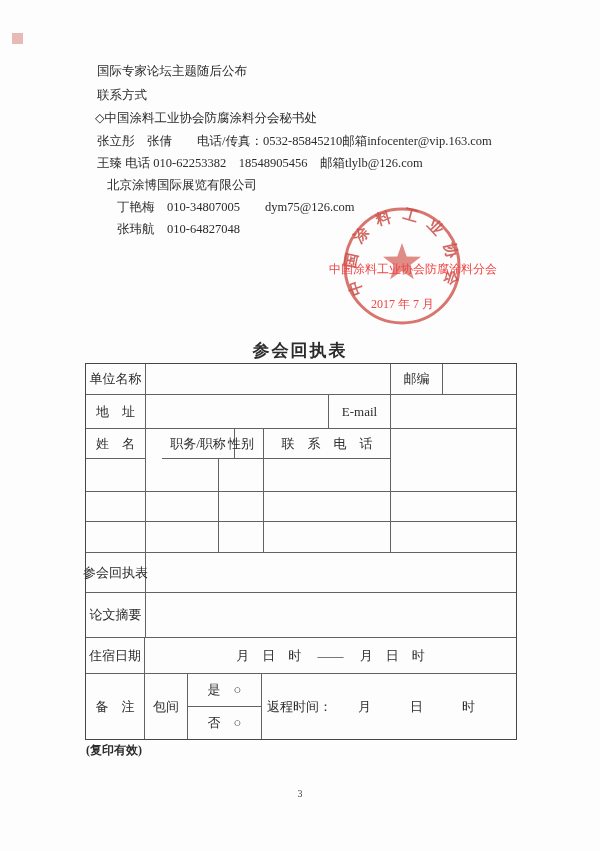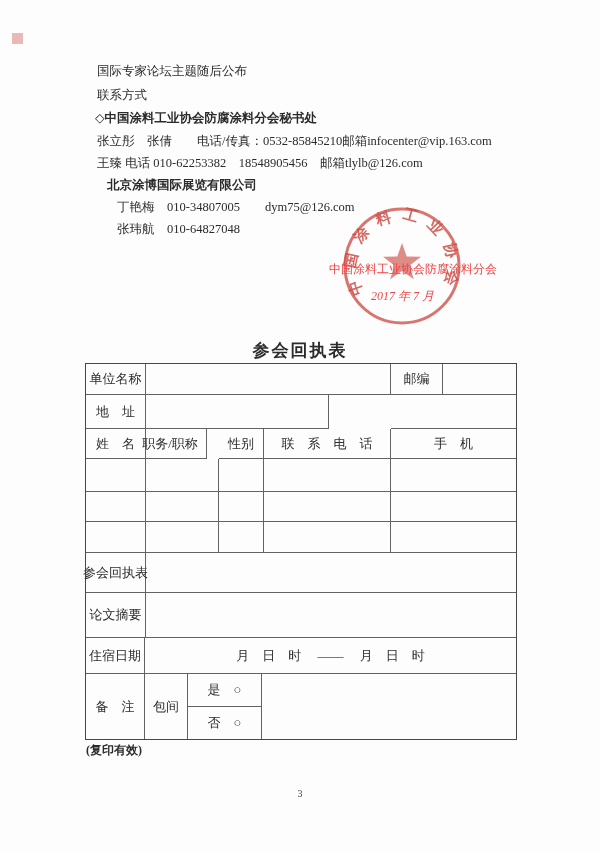--- a/index.html
+++ b/index.html
@@ -4,21 +4,21 @@
 <style>
   html,body{margin:0;padding:0;}
   body{
     width:600px;height:851px;position:relative;background:#fdfdfd;
     font-family:"Liberation Serif","DejaVu Serif",serif;color:#2b2b2b;
     overflow:hidden;
   }
   .abs{position:absolute;}
   .pre{white-space:pre;}
   .info-line{font-size:12.5px;line-height:15px;}
-  .bold{font-weight:bold;}
+  .bold{font-weight:normal;}
   .artifact{width:11px;height:11px;background:#e2a9a4;opacity:.8;}
   .form-title{left:85px;top:339px;width:430px;text-align:center;
     font-size:17px;font-weight:bold;letter-spacing:2px;}
   .overlay-line{font-size:12px;white-space:pre;color:#ef4444;}
   .table{
     left:85px;top:363px;width:430px;height:375px;
     border:1.5px solid #474747;box-sizing:content-box;
   }
   .cell{
     position:absolute;box-sizing:border-box;
@@ -50,40 +50,40 @@
 <svg class="abs stamp-svg" viewBox="0 0 124 124">
   <circle cx="62" cy="62" r="57" fill="none" stroke="#d0524b" stroke-width="3" opacity="0.8"></circle>
   <path id="ringpath" d="M 24.3 88.4 A 46 46 0 1 1 99.7 88.4" fill="none"></path>
   <text font-size="15" fill="#cc4f48" opacity="0.85" letter-spacing="10" font-family="Liberation Serif, serif" font-weight="bold">
     <textPath href="#ringpath">中国涂料工业协会</textPath>
   </text>
   <polygon opacity="0.75" fill="#d4645e" points="62,39 66.7,52.5 81,52.8 69.6,61.5 73.8,75.2 62,67 50.2,75.2 54.4,61.5 43,52.8 57.3,52.5"></polygon>
 </svg>
 
 <div class="abs overlay-line" style="left:329px;top:261px;">中国涂料工业协会防腐涂料分会</div>
-<div class="abs overlay-line" style="left:371px;top:288px;font-style:italic;">2017 年 7 月</div>
+<div class="abs overlay-line" style="left:371px;top:296px;">2017 年 7 月</div>
 
 <div class="abs form-title">参会回执表</div>
 
 <div class="abs table">
 
   <div class="cell" style="left:0;top:0;width:60px;height:31px;">单位名称</div>
   <div class="cell" style="left:60px;top:0;width:245px;height:31px;"></div>
   <div class="cell" style="left:305px;top:0;width:52px;height:31px;">邮编</div>
   <div class="cell nr" style="left:357px;top:0;width:73px;height:31px;"></div>
 
   <div class="cell" style="left:0;top:31px;width:60px;height:34px;">地　址</div>
   <div class="cell" style="left:60px;top:31px;width:183px;height:34px;"></div>
+  <div class="cell" style="left:243px;top:31px;width:62px;height:34px;">E-mail</div>
   <div class="cell nr" style="left:305px;top:31px;width:125px;height:34px;"></div>
 
   <div class="cell" style="left:0;top:65px;width:60px;height:30px;">姓　名</div>
-  <div class="cell" style="left:48px;top:65px;width:73px;height:30px;">职务/职称</div>
+  <div class="cell" style="left:76px;top:65px;width:73px;height:30px;">职务/职称</div>
   <div class="cell" style="left:133px;top:65px;width:45px;height:30px;">性别</div>
   <div class="cell" style="left:178px;top:65px;width:127px;height:30px;">联　系　电　话</div>
-  <div class="cell nr" style="left:305px;top:65px;width:125px;height:30px;">手　机</div>
 
   <div class="cell" style="left:0;top:95px;width:60px;height:33px;"></div>
   <div class="cell" style="left:60px;top:95px;width:73px;height:33px;"></div>
   <div class="cell" style="left:133px;top:95px;width:45px;height:33px;"></div>
   <div class="cell" style="left:178px;top:95px;width:127px;height:33px;"></div>
   <div class="cell nr" style="left:305px;top:95px;width:125px;height:33px;"></div>
 
   <div class="cell" style="left:0;top:128px;width:60px;height:30px;"></div>
   <div class="cell" style="left:60px;top:128px;width:73px;height:30px;"></div>
   <div class="cell" style="left:133px;top:128px;width:45px;height:30px;"></div>
@@ -102,18 +102,19 @@
   <div class="cell" style="left:0;top:229px;width:60px;height:45px;">论文摘要</div>
   <div class="cell nr" style="left:60px;top:229px;width:370px;height:45px;"></div>
 
   <div class="cell nr" style="left:59px;top:274px;width:371px;height:36px;">月　日　时　 ——　 月　日　时</div>
   <div class="cell" style="left:0;top:274px;width:59px;height:36px;">住宿日期</div>
 
   <div class="cell nb" style="left:0;top:310px;width:59px;height:65px;">备　注</div>
   <div class="cell nb" style="left:59px;top:310px;width:43px;height:65px;text-align:center;">包间</div>
   <div class="cell" style="left:102px;top:310px;width:74px;height:33px;">是　○</div>
   <div class="cell nb" style="left:102px;top:343px;width:74px;height:32px;">否　○</div>
+  <div class="cell nr nb left" style="left:176px;top:310px;width:254px;height:65px;">返程时间：　　月　　　日　　　时</div>
 
 </div>
 
 <div class="abs copy-note" style="left:86px;top:742px;">(复印有效)</div>
 
 <div class="abs page-num">3</div>
 
 </body></html>

